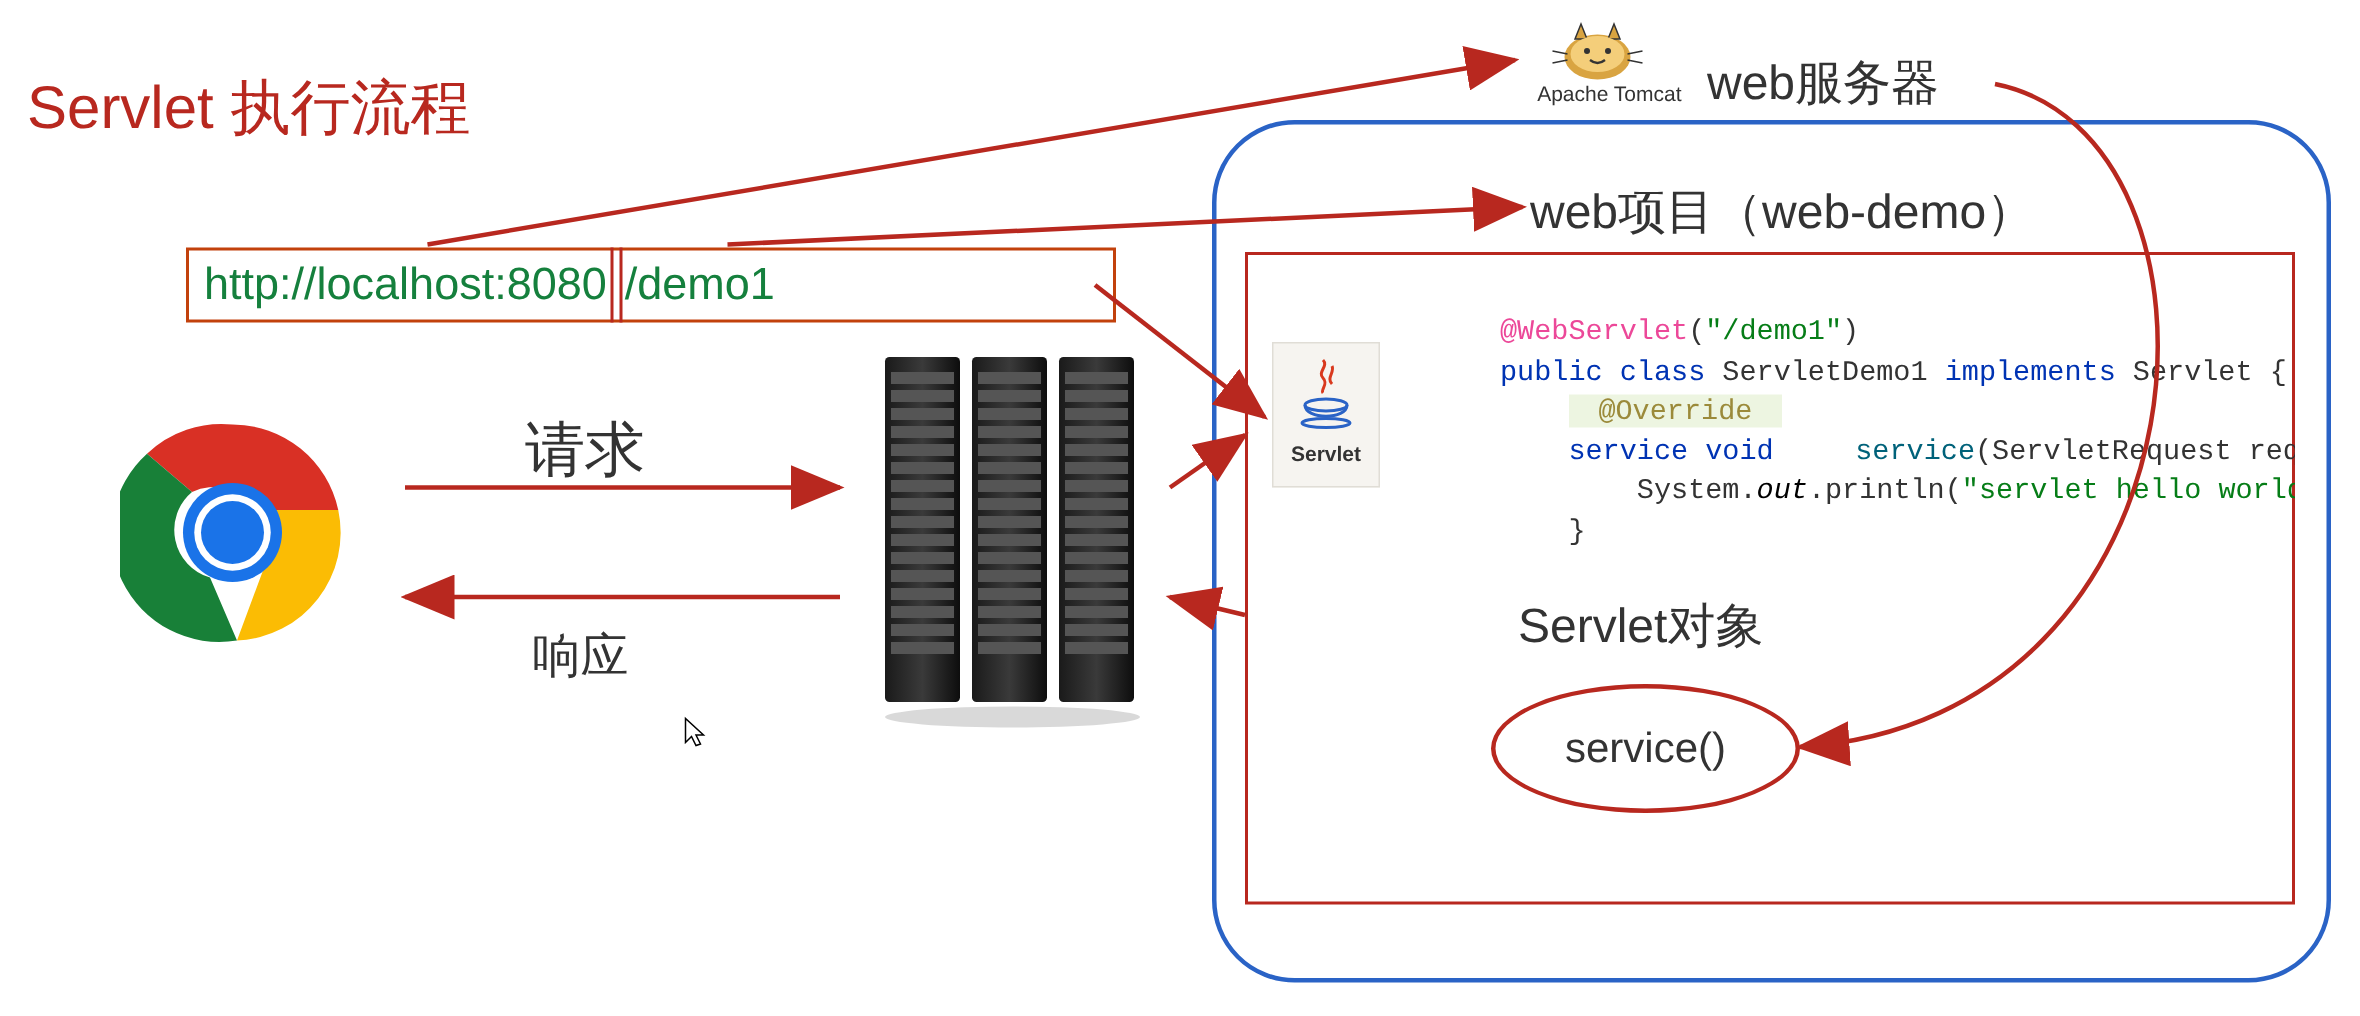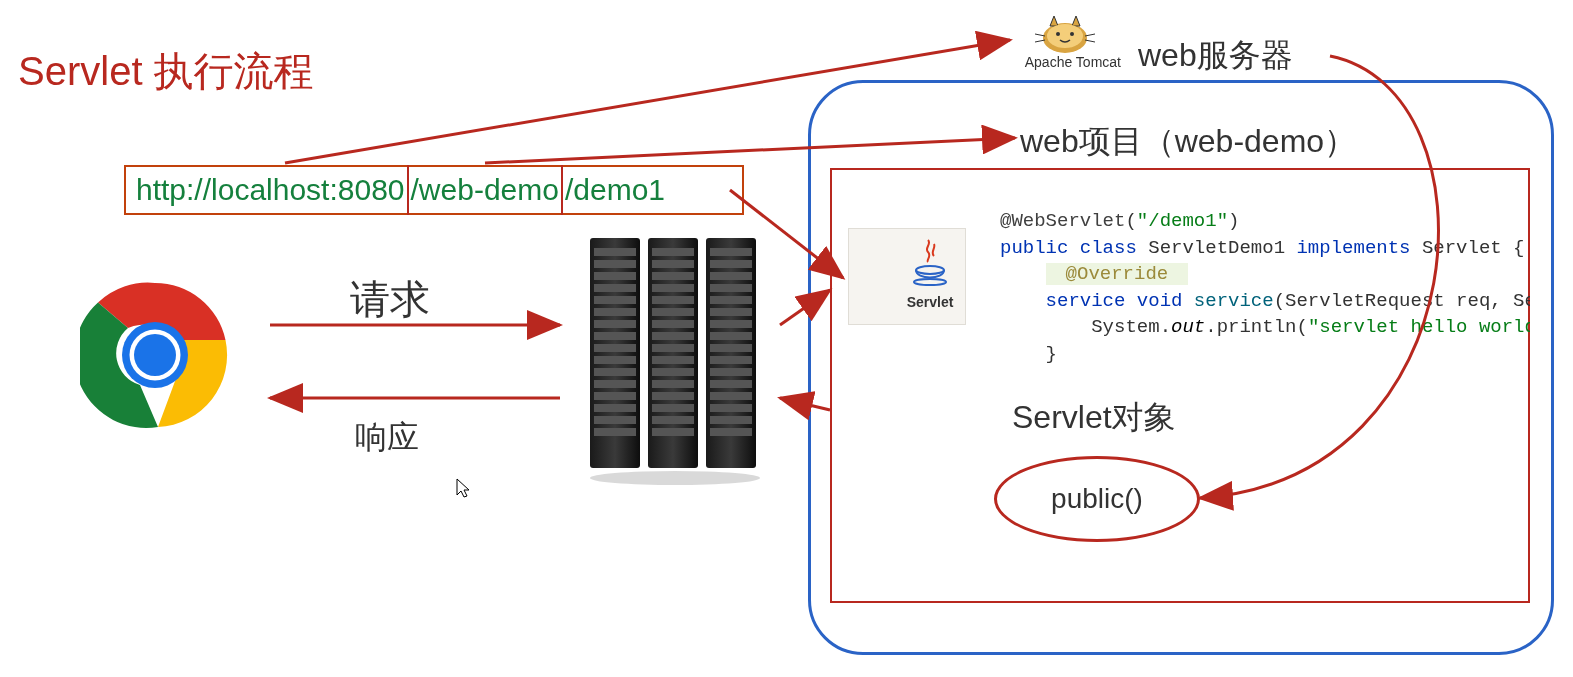--- a/index.html
+++ b/index.html
@@ -17,49 +17,48 @@
   .server{top:228px;left:580px;width:195px;height:258px;}
   
   .tomcat-label{top:54px;left:1006px;font-size:14px;color:#333;text-align:right;width:115px;}
   .web-server-label{top:34px;left:1138px;font-size:32px;}
   
   .blue-container{top:80px;left:808px;width:746px;height:575px;border:3px solid #2a63c6;border-radius:55px;box-sizing:border-box;}
   .web-project-label{top:120px;left:1020px;font-size:32px;}
   
   .red-container{top:168px;left:830px;width:700px;height:435px;border:2px solid #b8281f;box-sizing:border-box;}
   
-  .servlet-icon{top:228px;left:848px;width:70px;height:95px;background:#f6f4f0;border:1px solid #e0ddd6;text-align:center;font-size:14px;padding-left:46px;}
+  .servlet-icon{top:228px;left:848px;width:70px;height:95px;background:#f6f4f0;border:1px solid #e0ddd6;text-align:center;font-size:14px;}
   .servlet-icon .cup{height:65px;display:flex;align-items:center;justify-content:center;}
   .servlet-icon .lbl{font-weight:bold;color:#333;}
   
   .code{top:208px;left:1000px;width:530px;font-family:"Consolas","Courier New",monospace;font-size:19px;line-height:1.4;white-space:pre;overflow:hidden;}
-  .code .anno{color:#404040;}
+  .code .anno{color:#ec4899;}
   .code .kw{color:#0033b3;}
   .code .cls{color:#333;}
   .code .str{color:#067d17;}
-  .code .fn{color:#00627a;}
+  .code .fn{color:#00627a;margin-left:43px;}
   .code .ovr{background:#edf5e1;color:#9b8a3a;padding:0 20px;}
   .code .it{font-style:italic;color:#000000;}
   .servlet-obj-label{top:396px;left:1012px;font-size:32px;}
   
   .ellipse{top:456px;left:994px;width:200px;height:80px;border:3px solid #b8281f;border-radius:50%;display:flex;align-items:center;justify-content:center;font-size:28px;color:#333;}
   
   svg.overlay{position:absolute;top:0;left:0;width:1573px;height:677px;pointer-events:none;}
   .arr{stroke:#b8281f;stroke-width:3;fill:none;}
   .arr-head{fill:#b8281f;}
 </style>
 </head>
 <body>
 
 <div class="abs title">Servlet 执行流程</div>
 
 <div class="abs url-box">
   <span class="seg">http://localhost:8080</span>
   <span class="sep-v"></span>
-  <span class="seg">/web-demo</span>
   <span class="sep-v"></span>
   <span class="seg">/demo1</span>
 </div>
 
 <div class="abs req-label">请求</div>
 <div class="abs resp-label">响应</div>
 <div class="abs cursor">
   <svg width="18" height="22" viewBox="0 0 18 22">
       <path d="M2 2 L2 18 L6 14 L9 20 L12 19 L9 13 L14 13 Z" fill="#fff" stroke="#000" stroke-width="1"></path>
     </svg>
@@ -176,21 +175,21 @@
 
 <div class="abs code"><span class="anno">@WebServlet</span>(<span class="str">"/demo1"</span>)
 <span class="kw">public class</span><span class="cls"> ServletDemo1 </span><span class="kw">implements</span><span class="cls"> Servlet {</span>
     <span class="ovr">@Override</span>
     <span class="kw">service void</span><span class="fn"> service</span><span class="cls">(ServletRequest req, ServletRe</span>
         <span class="cls">System.</span><span class="it">out</span><span class="cls">.println(</span><span class="str">"servlet hello world~"</span>
     <span class="cls">}</span></div>
 
 <div class="abs servlet-obj-label">Servlet对象</div>
 <div class="abs ellipse">
-    <span>public()</span>
+    <span>service()</span>
   </div>
 
 <svg class="overlay">
   <defs>
     <marker id="ah" markerWidth="12" markerHeight="10" refX="11" refY="5" orient="auto">
       <path d="M0 0 L12 5 L0 10 Z" class="arr-head"></path>
     </marker>
   </defs>
 
   <line class="arr" x1="270" y1="325" x2="560" y2="325" marker-end="url(#ah)"></line>

